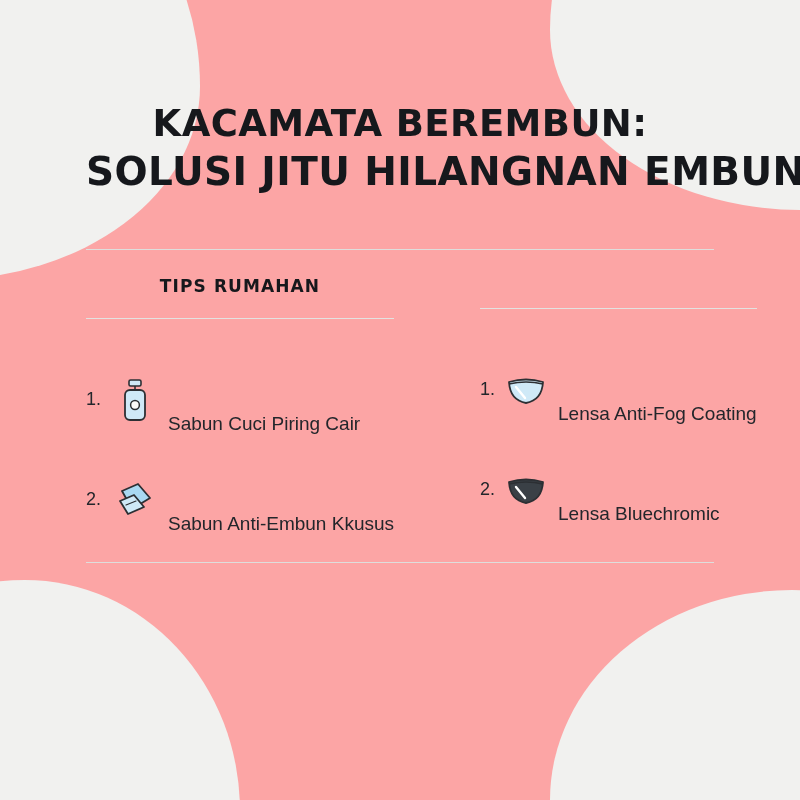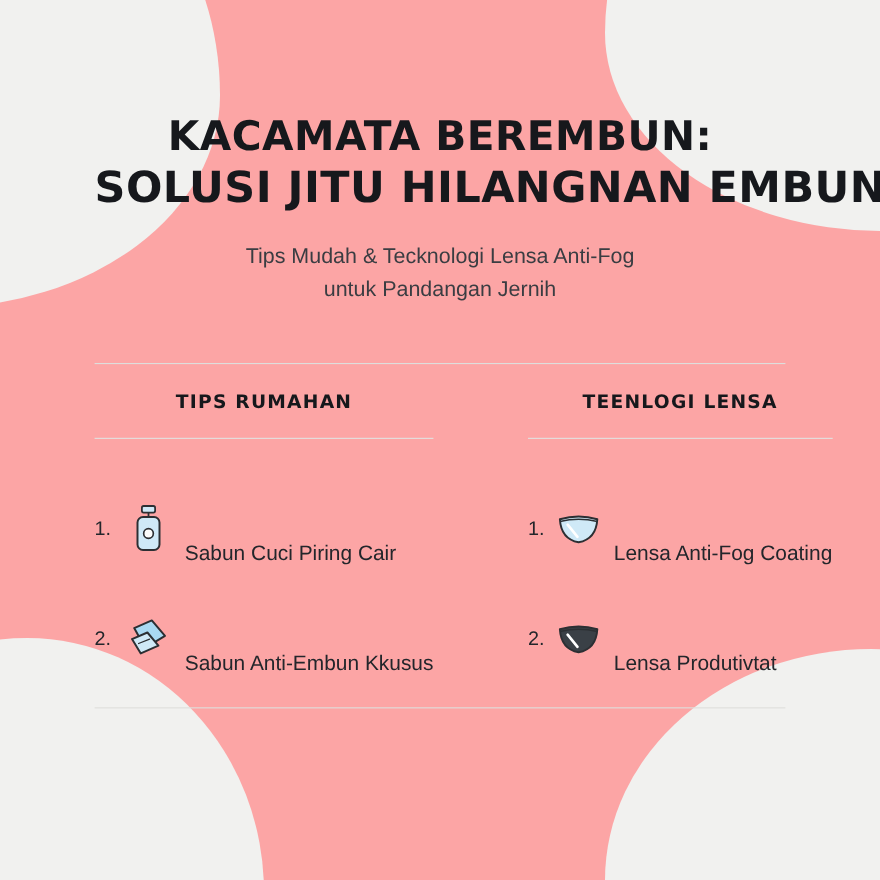--- a/index.html
+++ b/index.html
@@ -203,24 +203,20 @@
   <div class="blob blob-bl"></div>
   <div class="blob blob-br"></div>
 
   <div class="content">
 
     <div class="title-block">
       <div class="title-line">KACAMATA BEREMBUN:</div>
       <div class="title-line second">SOLUSI JITU HILANGNAN EMBUN!</div>
     </div>
 
-    <div class="subtitle-block">
-      <div class="subtitle-line">Tips Mudah &amp; Tecknologi Lensa Anti-Fog</div>
-      <div class="subtitle-line">untuk Pandangan Jernih</div>
-    </div>
 
     <div class="divider top"></div>
 
     <div class="columns">
 
       <div class="column left">
         <div class="col-head">TIPS RUMAHAN</div>
         <div class="col-head-rule"></div>
 
         <div class="items">
@@ -249,21 +245,20 @@
             </span>
             <span class="item-label">Sabun Anti-Embun Kkusus</span>
           </div>
 
         </div>
       </div>
 
       <div class="col-divider"></div>
 
       <div class="column right">
-        <div class="col-head">TEENLOGI LENSA</div>
         <div class="col-head-rule"></div>
 
         <div class="items">
 
           <div class="item">
             <span class="item-num">1.</span>
             <span class="item-icon">
               <svg width="42" height="34" viewBox="0 0 42 34">
                 <path d="M4 9 Q21 4 38 9 Q37 27 21 30 Q5 27 4 9 Z" fill="#cfe9f7" stroke="#2c2f33" stroke-width="1.8" stroke-linejoin="round"></path>
                 <path d="M4 11 Q21 7 38 11" stroke="#2c2f33" stroke-width="1.4" fill="none"></path>
@@ -275,21 +270,21 @@
 
           <div class="item">
             <span class="item-num">2.</span>
             <span class="item-icon">
               <svg width="42" height="34" viewBox="0 0 42 34">
                 <path d="M4 9 Q21 4 38 9 Q37 27 21 30 Q5 27 4 9 Z" fill="#3a4046" stroke="#2c2f33" stroke-width="1.8" stroke-linejoin="round"></path>
                 <path d="M4 11 Q21 7 38 11" stroke="#2c2f33" stroke-width="1.4" fill="none"></path>
                 <path d="M11 14 L20 25" stroke="#ffffff" stroke-width="2.4" stroke-linecap="round"></path>
               </svg>
             </span>
-            <span class="item-label">Lensa Produtivtat</span>
+            <span class="item-label">Lensa Bluechromic</span>
           </div>
 
         </div>
       </div>
 
     </div>
 
     <div class="divider bottom"></div>
 
 

